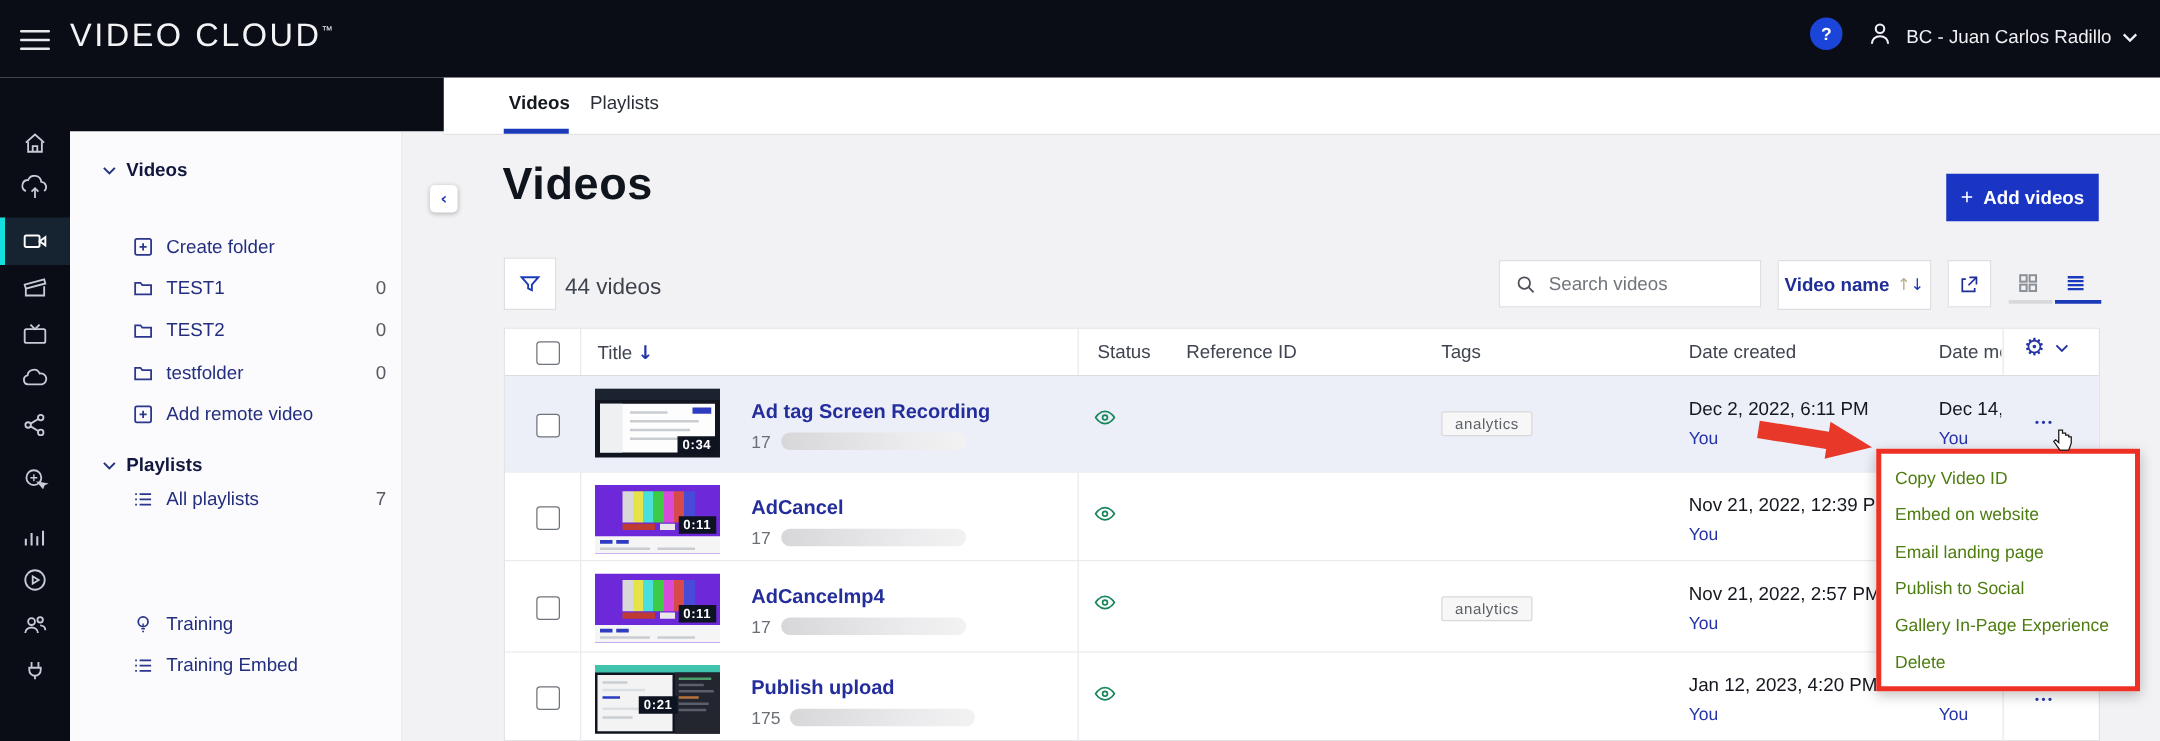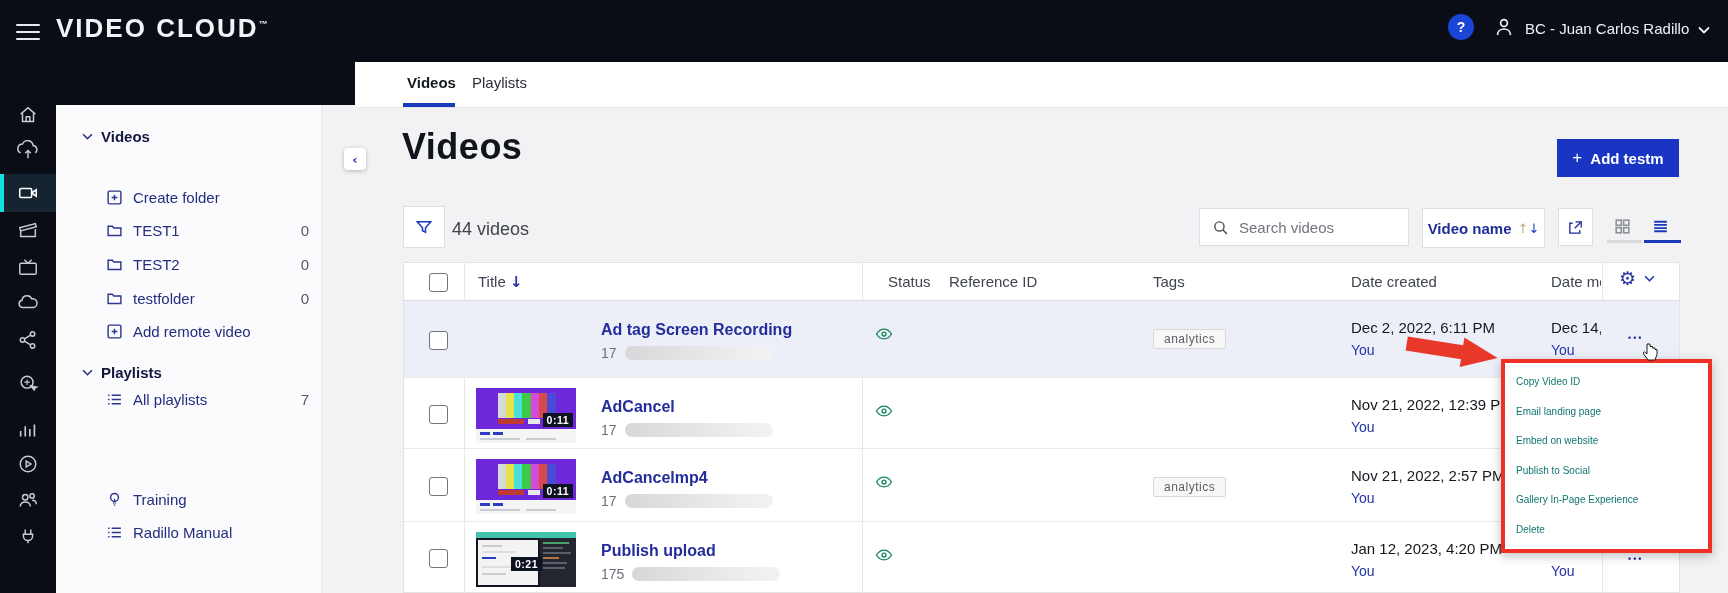--- a/index.html
+++ b/index.html
@@ -7,21 +7,21 @@
        font-family:"Liberation Sans",sans-serif;background:#f2f2f4;}
   .abs{position:absolute}
   .glyph{font-family:"DejaVu Sans",sans-serif}
 
   
   .topbar{left:0;top:0;width:1728px;height:62px;background:#0a0d16;z-index:5}
   .leftrail{left:0;top:62px;width:56px;height:531px;background:#0a0d16;z-index:5}
   .sidebar-topdark{left:56px;top:62px;width:299px;height:43px;background:#0a0d16;z-index:4}
   .hamburger{left:16px;top:19px;width:24px;cursor:pointer}
   .hamburger div{height:2px;background:#e8eaee;margin:5px 0;border-radius:1px}
-  .logo{left:56px;top:13px;color:#f2f3f5;font-size:26px;font-weight:700;letter-spacing:2px}
+  .logo{left:56px;top:13px;color:#f2f3f5;font-size:26px;font-weight:400;letter-spacing:2px}
   .logo sup{font-size:9px;letter-spacing:0}
   .help-btn{left:1448px;top:14px;width:26px;height:26px;border-radius:50%;background:#1b44d8;
             color:#fff;font-size:14px;font-weight:700;display:flex;align-items:center;justify-content:center;cursor:pointer}
   .account{left:1492px;top:15px;display:flex;align-items:center;gap:9px;color:#f0f1f4;font-size:15px;cursor:pointer}
 
   
   .rail-ic{left:17px;width:22px;height:22px;color:#c6ccd6}
   .rail-active-block{left:0;top:174px;width:56px;height:38px;background:#152430}
   .rail-active-bar{left:0;top:174px;width:4px;height:38px;background:#14dfdd}
 
@@ -103,21 +103,21 @@
   .t-bars .gl{position:absolute;height:2px;background:#c9cdd2;bottom:3px}
   .t-desk .teal{position:absolute;left:0;top:0;width:100%;height:6px;background:#3fc3ad}
   .t-desk .win{position:absolute;left:2px;top:8px;width:60px;height:45px;background:#f3f3f4}
   .t-desk .term{position:absolute;left:64px;top:6px;right:0;bottom:0;background:#23262e}
   .t-desk .ln{position:absolute;height:2px}
 
   
   .red-arrow{left:1404px;top:332px;z-index:45}
   .ctx-menu{left:1501px;top:359px;width:211px;height:194px;background:#fff;border:4px solid #ee3124;
             box-sizing:border-box;z-index:40;box-shadow:0 3px 10px rgba(0,0,0,.25)}
-  .ctx-item{height:29.5px;display:flex;align-items:center;padding:0 11px;font-size:10px;color:#0f766e;cursor:pointer;white-space:nowrap}
+  .ctx-item{height:29.5px;display:flex;align-items:center;padding:0 11px;font-size:14px;color:#4d7c0f;cursor:pointer;white-space:nowrap}
   .cursor-hand{left:1642px;top:343px;z-index:46}
 </style>
 </head>
 <body>
 
 <div class="abs topbar">
   <div class="abs hamburger">
       <div></div>
       <div></div>
       <div></div>
@@ -258,39 +258,39 @@
     <svg class="sic" viewBox="0 0 24 24" fill="none" stroke="currentColor" stroke-width="2">
         <circle cx="12" cy="9" r="5.5"></circle>
         <path d="M10 17h4M11 20h2M12 11v3" stroke-width="1.6"></path>
       </svg>
     <span>Training</span>
   </div>
   <div class="srow" style="top:415px">
     <svg class="sic" viewBox="0 0 24 24" fill="none" stroke="currentColor" stroke-width="2">
         <path d="M8 6h13M8 12h13M8 18h13M3 6h2M3 12h2M3 18h2"></path>
       </svg>
-    <span>Radillo Manual</span>
+    <span>Training Embed</span>
   </div>
 </div>
 
 <div class="abs tabstrip">
   <div class="tab active" style="left:52px">Videos</div>
   <div class="tab" style="left:117px">Playlists</div>
   <div class="tab-underline"></div>
 </div>
 
 <div class="abs collapse-btn">
     <span class="glyph">‹</span>
   </div>
 
 <div class="abs page-title">Videos</div>
 
 <button class="abs add-btn">
   <span class="plus">+</span>
-  <span>Add testm</span>
+  <span>Add videos</span>
 </button>
 
 <div class="abs tool-card filter-btn">
   <svg width="18" height="18" viewBox="0 0 24 24" fill="none" stroke="#1b3aba" stroke-width="2">
       <path d="M3 5h18l-7 8v6l-4-2v-4z"></path>
     </svg>
 </div>
 <div class="abs count-label">44 videos</div>
 
 <div class="abs tool-card search-box">
@@ -331,35 +331,47 @@
 <div class="abs u-list"></div>
 
 <div class="abs table">
   <div class="colline" style="left:60px"></div>
   <div class="colline" style="left:458px"></div>
   <div class="colline" style="left:1198px"></div>
 
   <div class="thead">
     <div class="cb" style="top:10px"></div>
     <div class="hcell" style="left:74px"><span>Title</span> <span class="glyph" style="color:#2433a8;font-weight:700">↓</span></div>
-    <div class="hcell" style="left:484px">Status</div>
+    <div class="hcell" style="left:474px">Status</div>
     <div class="hcell" style="left:545px">Reference ID</div>
     <div class="hcell" style="left:749px">Tags</div>
     <div class="hcell" style="left:947px">Date created</div>
     <div class="hcell" style="left:1147px;width:50px;overflow:hidden;white-space:nowrap">Date modified</div>
     <div class="gearwrap">
       <span class="gear glyph">⚙</span>
       <svg width="11" height="7" viewBox="0 0 12 8" fill="none" stroke="currentColor" stroke-width="1.8">
           <path d="M1 1.5 6 6.5 11 1.5"></path>
         </svg>
     </div>
   </div>
 
   <div class="row hl" style="top:38px;height:77px">
     <div class="cb" style="top:30px"></div>
+    <div class="thumb t-app">
+      <div class="bar"></div>
+        <div class="page">
+          <div class="nav"></div>
+        <div class="ln" style="left:24px;top:6px;width:30px"></div>
+          <div class="ln" style="left:24px;top:13px;width:55px"></div>
+          <div class="ln" style="left:24px;top:20px;width:48px"></div>
+          <div class="ln" style="left:24px;top:27px;width:52px"></div>
+        <div class="chip"></div>
+        </div>
+      <span class="dur">0:34</span>
+    </div>
     <a class="vtitle">Ad tag Screen Recording</a>
     <div class="vid">
         <span>17</span>
         <span class="blur"></span>
       </div>
     <div class="statusc"><svg width="18" height="14" viewBox="0 0 24 17" fill="none" stroke="#17865a" stroke-width="1.8">
           <path d="M2 8.5S6 2 12 2s10 6.5 10 6.5-4 6.5-10 6.5S2 8.5 2 8.5z"></path>
           <circle cx="12" cy="8.5" r="2.6"></circle>
         </svg></div>
     <span class="tagchip">analytics</span>
@@ -471,18 +483,18 @@
 </div>
 
 <div class="abs cursor-hand">
   <svg width="16" height="18" viewBox="0 0 16 18">
       <path d="M5 1v10L2.5 8.8 1 10l5 7h7l2-5.5V6.5h-2V5h-2.5V3.5H8V1z" fill="#fff" stroke="#1a1a1a" stroke-width="1"></path>
     </svg>
 </div>
 
 <div class="abs ctx-menu">
   <div class="ctx-item" style="margin-top:4px">Copy Video ID</div>
+  <div class="ctx-item">Embed on website</div>
   <div class="ctx-item">Email landing page</div>
-  <div class="ctx-item">Embed on website</div>
   <div class="ctx-item">Publish to Social</div>
   <div class="ctx-item">Gallery In-Page Experience</div>
   <div class="ctx-item">Delete</div>
 </div>
 
 </body></html>

